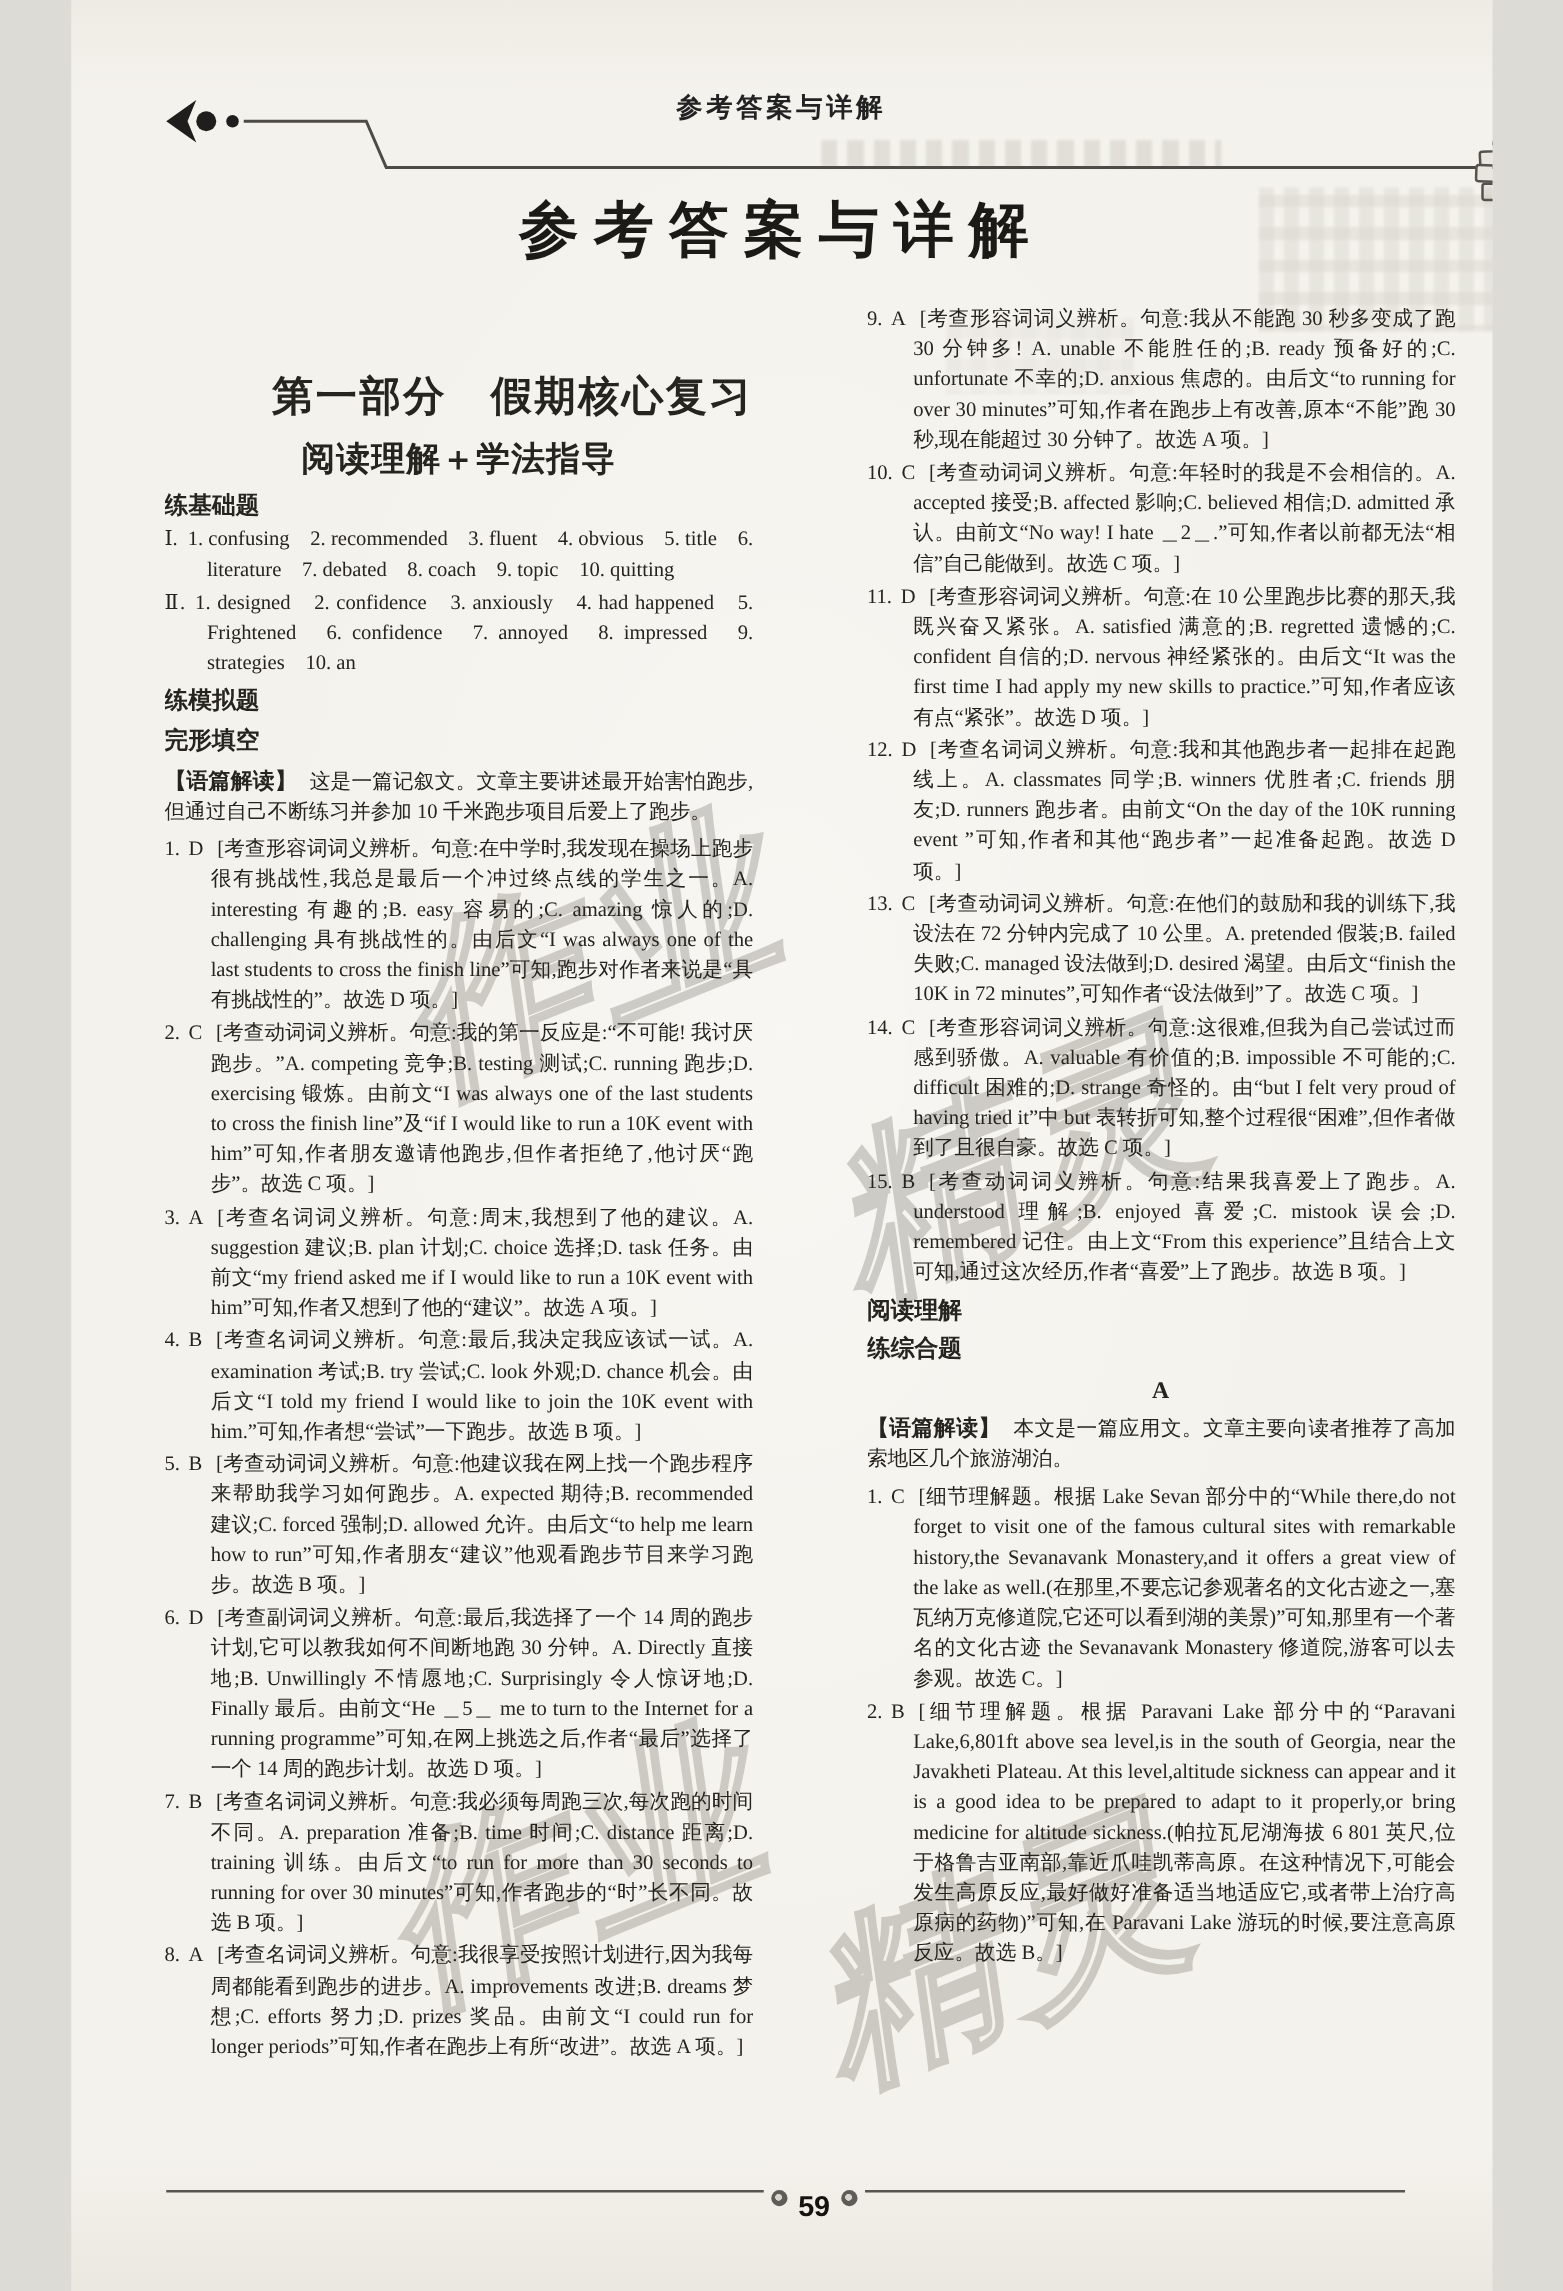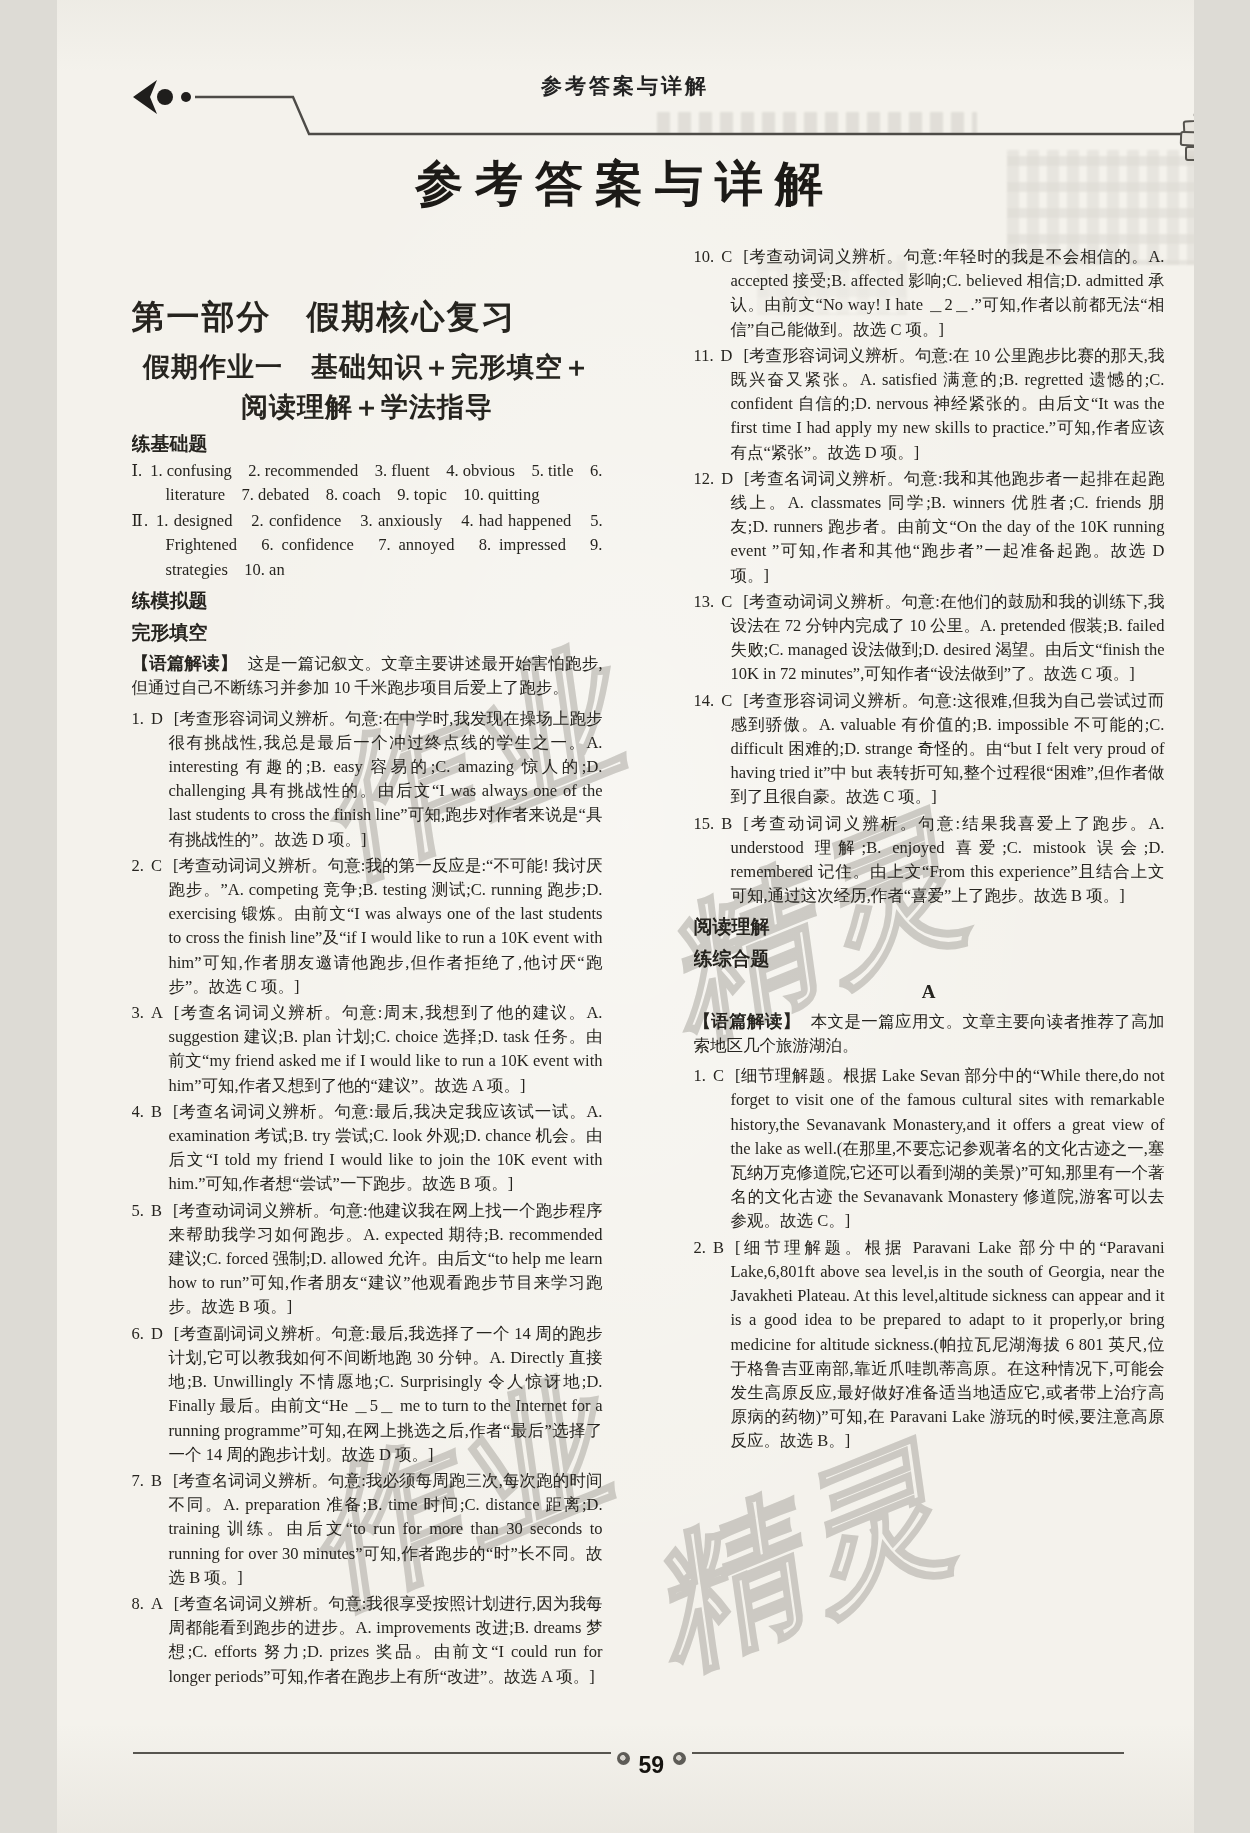--- a/index.html
+++ b/index.html
@@ -32,21 +32,21 @@
   .wm{
     position:absolute;font:700 150px "Liberation Sans","DejaVu Sans",sans-serif;
     color:transparent;-webkit-text-stroke:2.5px #a5a29b;opacity:.5;
     letter-spacing:8px;transform:rotate(-22deg) skewX(-14deg);
     pointer-events:none;white-space:nowrap;
   }
   
   .col{position:absolute;width:471px;font-size:16.5px;line-height:24.2px;overflow:hidden;}
   .col-left{left:75px;top:252px;height:1452px;}
   .col-right{left:637px;top:243px;height:1460px;}
-  .part-title{font:700 33px "Liberation Sans","DejaVu Sans",sans-serif;text-align:left;margin:44px 0 12px;letter-spacing:2px;line-height:1.25;}
+  .part-title{font:700 33px "Liberation Sans","DejaVu Sans",sans-serif;text-align:right;margin:44px 0 12px;letter-spacing:2px;line-height:1.25;}
   .hw{font:700 27px "Liberation Sans","DejaVu Sans",sans-serif;text-align:center;margin:3px 0;letter-spacing:1px;line-height:1.35;}
   .sec{font:700 19px "Liberation Sans","DejaVu Sans",sans-serif;margin:7px 0 2px;line-height:1.3;}
   .ans-list{margin:2px 0;padding-left:34px;text-indent:-34px;text-align:justify;}
   .ans-list .rom{margin-right:8px;}
   .passage{margin:6px 0;text-align:justify;}
   .plabel{font:700 17.5px "Liberation Sans","DejaVu Sans",sans-serif;margin-right:10px;}
   .item{margin:2px 0;padding-left:37px;text-indent:-37px;text-align:justify;}
   .item .num{margin-right:7px;}
   .item .ans{margin-right:11px;}
   .section-a{font:700 19px "Liberation Serif","DejaVu Serif",serif;text-align:center;margin:9px 0 4px;letter-spacing:1px;}
@@ -88,21 +88,20 @@
 
   <div class="main-title">参考答案与详解</div>
 
   <div class="wm" style="left:268px;top:660px;">作业</div>
   <div class="wm" style="left:256px;top:1390px;">作业</div>
   <div class="wm" style="left:612px;top:822px;">精灵</div>
   <div class="wm" style="left:598px;top:1452px;">精灵</div>
 
   <div class="col col-left">
     <div class="part-title">第一部分　假期核心复习</div>
-    <div class="hw">假期作业一　基础知识＋完形填空＋</div>
     <div class="hw">阅读理解＋学法指导</div>
 
     <div class="sec">练基础题</div>
     <p class="ans-list"><span class="rom">Ⅰ.</span><span>1. confusing　2. recommended　3. fluent　4. obvious　5. title　6. literature　7. debated　8. coach　9. topic　10. quitting</span></p>
     <p class="ans-list"><span class="rom">Ⅱ.</span><span>1. designed　2. confidence　3. anxiously　4. had happened　5. Frightened　6. confidence　7. annoyed　8. impressed　9. strategies　10. an</span></p>
 
     <div class="sec">练模拟题</div>
     <div class="sec">完形填空</div>
 
     <p class="passage"><span class="plabel">【语篇解读】</span><span>这是一篇记叙文。文章主要讲述最开始害怕跑步,但通过自己不断练习并参加 10 千米跑步项目后爱上了跑步。</span></p>
@@ -111,20 +110,21 @@
     <p class="item"><span class="num">2.</span><span class="ans">C</span><span>[考查动词词义辨析。句意:我的第一反应是:“不可能! 我讨厌跑步。”A. competing 竞争;B. testing 测试;C. running 跑步;D. exercising 锻炼。由前文“I was always one of the last students to cross the finish line”及“if I would like to run a 10K event with him”可知,作者朋友邀请他跑步,但作者拒绝了,他讨厌“跑步”。故选 C 项。]</span></p>
     <p class="item"><span class="num">3.</span><span class="ans">A</span><span>[考查名词词义辨析。句意:周末,我想到了他的建议。A. suggestion 建议;B. plan 计划;C. choice 选择;D. task 任务。由前文“my friend asked me if I would like to run a 10K event with him”可知,作者又想到了他的“建议”。故选 A 项。]</span></p>
     <p class="item"><span class="num">4.</span><span class="ans">B</span><span>[考查名词词义辨析。句意:最后,我决定我应该试一试。A. examination 考试;B. try 尝试;C. look 外观;D. chance 机会。由后文“I told my friend I would like to join the 10K event with him.”可知,作者想“尝试”一下跑步。故选 B 项。]</span></p>
     <p class="item"><span class="num">5.</span><span class="ans">B</span><span>[考查动词词义辨析。句意:他建议我在网上找一个跑步程序来帮助我学习如何跑步。A. expected 期待;B. recommended 建议;C. forced 强制;D. allowed 允许。由后文“to help me learn how to run”可知,作者朋友“建议”他观看跑步节目来学习跑步。故选 B 项。]</span></p>
     <p class="item"><span class="num">6.</span><span class="ans">D</span><span>[考查副词词义辨析。句意:最后,我选择了一个 14 周的跑步计划,它可以教我如何不间断地跑 30 分钟。A. Directly 直接地;B. Unwillingly 不情愿地;C. Surprisingly 令人惊讶地;D. Finally 最后。由前文“He ＿5＿ me to turn to the Internet for a running programme”可知,在网上挑选之后,作者“最后”选择了一个 14 周的跑步计划。故选 D 项。]</span></p>
     <p class="item"><span class="num">7.</span><span class="ans">B</span><span>[考查名词词义辨析。句意:我必须每周跑三次,每次跑的时间不同。A. preparation 准备;B. time 时间;C. distance 距离;D. training 训练。由后文“to run for more than 30 seconds to running for over 30 minutes”可知,作者跑步的“时”长不同。故选 B 项。]</span></p>
     <p class="item"><span class="num">8.</span><span class="ans">A</span><span>[考查名词词义辨析。句意:我很享受按照计划进行,因为我每周都能看到跑步的进步。A. improvements 改进;B. dreams 梦想;C. efforts 努力;D. prizes 奖品。由前文“I could run for longer periods”可知,作者在跑步上有所“改进”。故选 A 项。]</span></p>
   </div>
 
   <div class="col col-right">
+    <p class="item" style="margin-top:0"><span class="num">9.</span><span class="ans">A</span><span>[考查形容词词义辨析。句意:我从不能跑 30 秒多变成了跑 30 分钟多! A. unable 不能胜任的;B. ready 预备好的;C. unfortunate 不幸的;D. anxious 焦虑的。由后文“to running for over 30 minutes”可知,作者在跑步上有改善,原本“不能”跑 30 秒,现在能超过 30 分钟了。故选 A 项。]</span></p>
     <p class="item"><span class="num">10.</span><span class="ans">C</span><span>[考查动词词义辨析。句意:年轻时的我是不会相信的。A. accepted 接受;B. affected 影响;C. believed 相信;D. admitted 承认。由前文“No way! I hate ＿2＿.”可知,作者以前都无法“相信”自己能做到。故选 C 项。]</span></p>
     <p class="item"><span class="num">11.</span><span class="ans">D</span><span>[考查形容词词义辨析。句意:在 10 公里跑步比赛的那天,我既兴奋又紧张。A. satisfied 满意的;B. regretted 遗憾的;C. confident 自信的;D. nervous 神经紧张的。由后文“It was the first time I had apply my new skills to practice.”可知,作者应该有点“紧张”。故选 D 项。]</span></p>
     <p class="item"><span class="num">12.</span><span class="ans">D</span><span>[考查名词词义辨析。句意:我和其他跑步者一起排在起跑线上。A. classmates 同学;B. winners 优胜者;C. friends 朋友;D. runners 跑步者。由前文“On the day of the 10K running event ”可知,作者和其他“跑步者”一起准备起跑。故选 D 项。]</span></p>
     <p class="item"><span class="num">13.</span><span class="ans">C</span><span>[考查动词词义辨析。句意:在他们的鼓励和我的训练下,我设法在 72 分钟内完成了 10 公里。A. pretended 假装;B. failed 失败;C. managed 设法做到;D. desired 渴望。由后文“finish the 10K in 72 minutes”,可知作者“设法做到”了。故选 C 项。]</span></p>
     <p class="item"><span class="num">14.</span><span class="ans">C</span><span>[考查形容词词义辨析。句意:这很难,但我为自己尝试过而感到骄傲。A. valuable 有价值的;B. impossible 不可能的;C. difficult 困难的;D. strange 奇怪的。由“but I felt very proud of having tried it”中 but 表转折可知,整个过程很“困难”,但作者做到了且很自豪。故选 C 项。]</span></p>
     <p class="item"><span class="num">15.</span><span class="ans">B</span><span>[考查动词词义辨析。句意:结果我喜爱上了跑步。A. understood 理解;B. enjoyed 喜爱;C. mistook 误会;D. remembered 记住。由上文“From this experience”且结合上文可知,通过这次经历,作者“喜爱”上了跑步。故选 B 项。]</span></p>
 
     <div class="sec">阅读理解</div>
     <div class="sec">练综合题</div>
     <div class="section-a">A</div>

